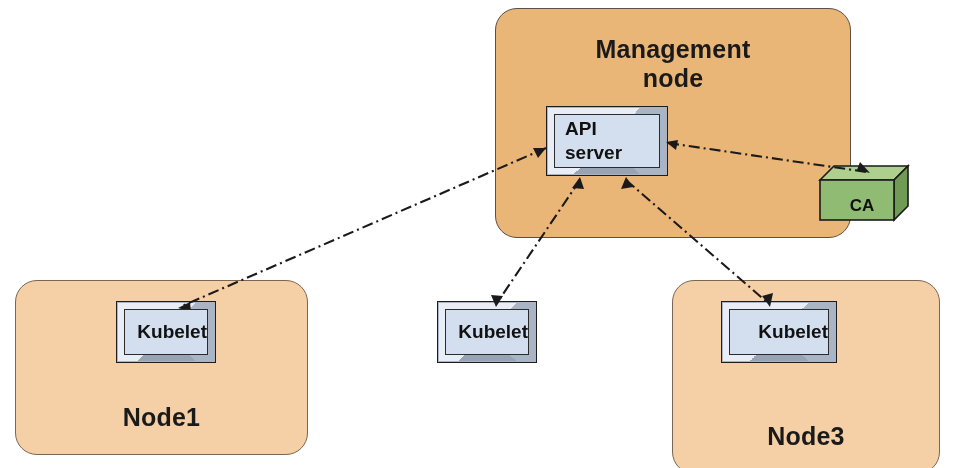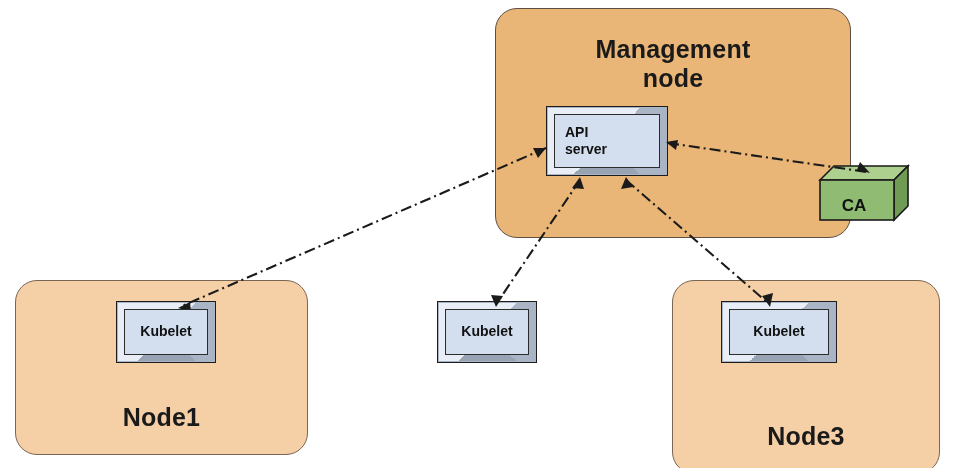--- a/index.html
+++ b/index.html
@@ -77,39 +77,39 @@
     height: 100%;
     box-sizing: border-box;
     background: #d3dfef;
     border: 1.4px solid #2b2b2b;
     z-index: 2;
     display: flex;
     align-items: center;
   }
   .bevel-label {
     color: #111111;
-    font-size: 14px;
+    font-size: 19px;
     font-weight: 700;
     line-height: 1.25;
     white-space: pre-line;
   }
   .bevel-label.pad-left { padding-left: 10px; }
   .bevel-label.centered {
     width: 100%;
-    text-align: center;
+    text-align: right;
   }
 
   
   .cuboid {
     position: absolute;
   }
   .cuboid svg { display: block; overflow: visible; }
   .cuboid-label {
     position: absolute;
-    left: 0;
+    left: 8px;
     width: 68px;
     top: 30px;
     text-align: center;
     font-size: 17px;
     font-weight: 700;
     color: #111;
     pointer-events: none;
   }
 
   

